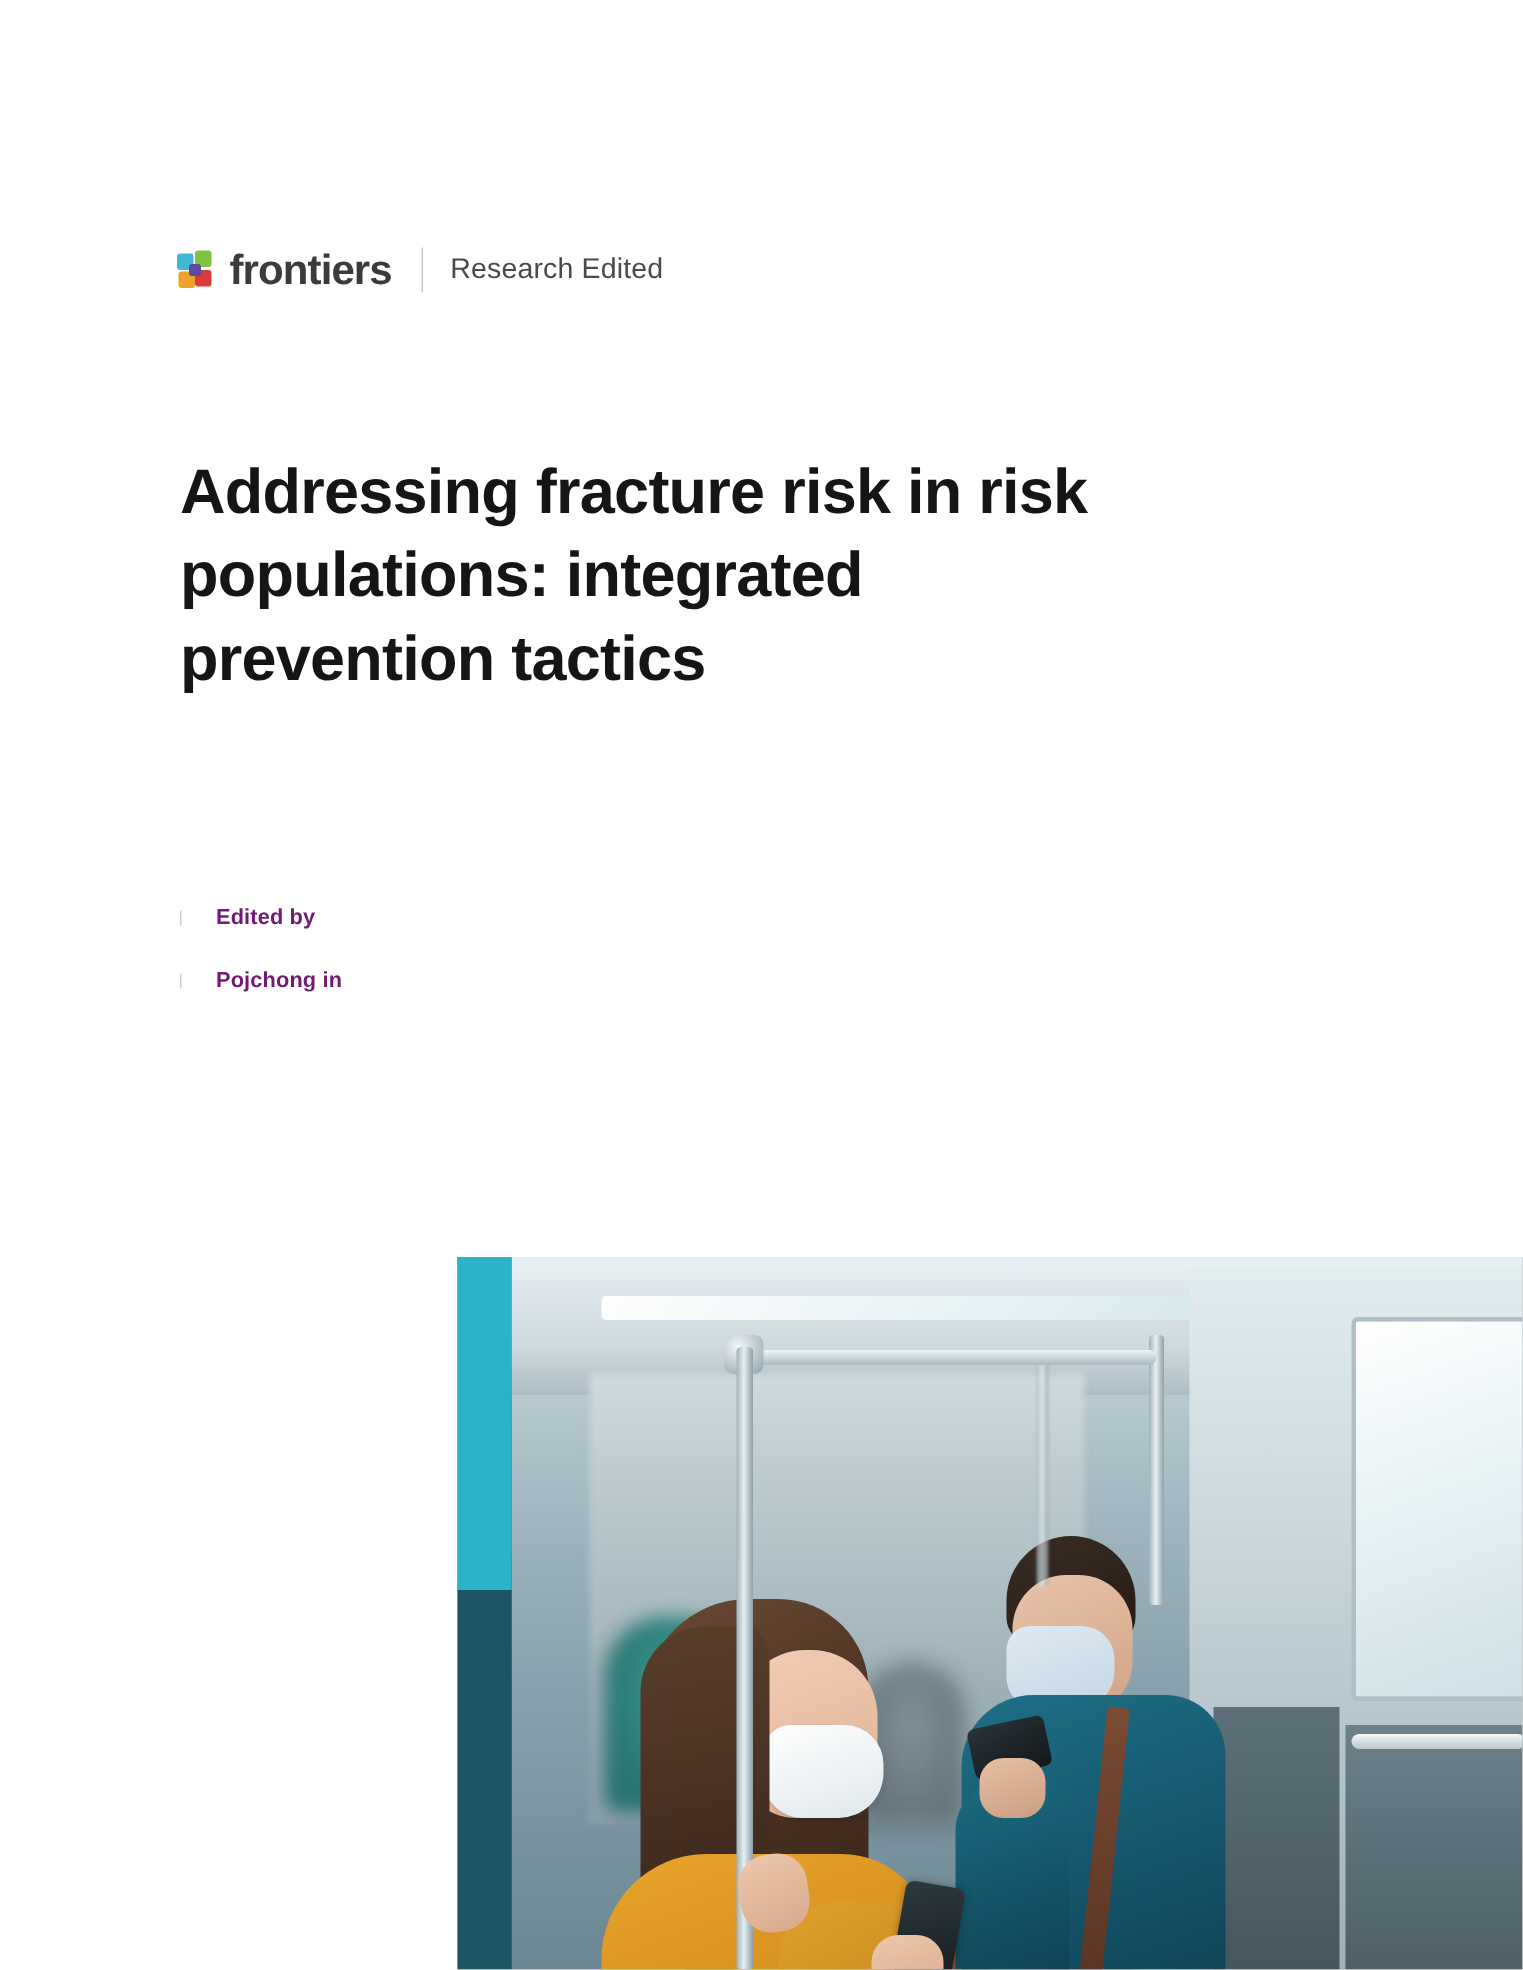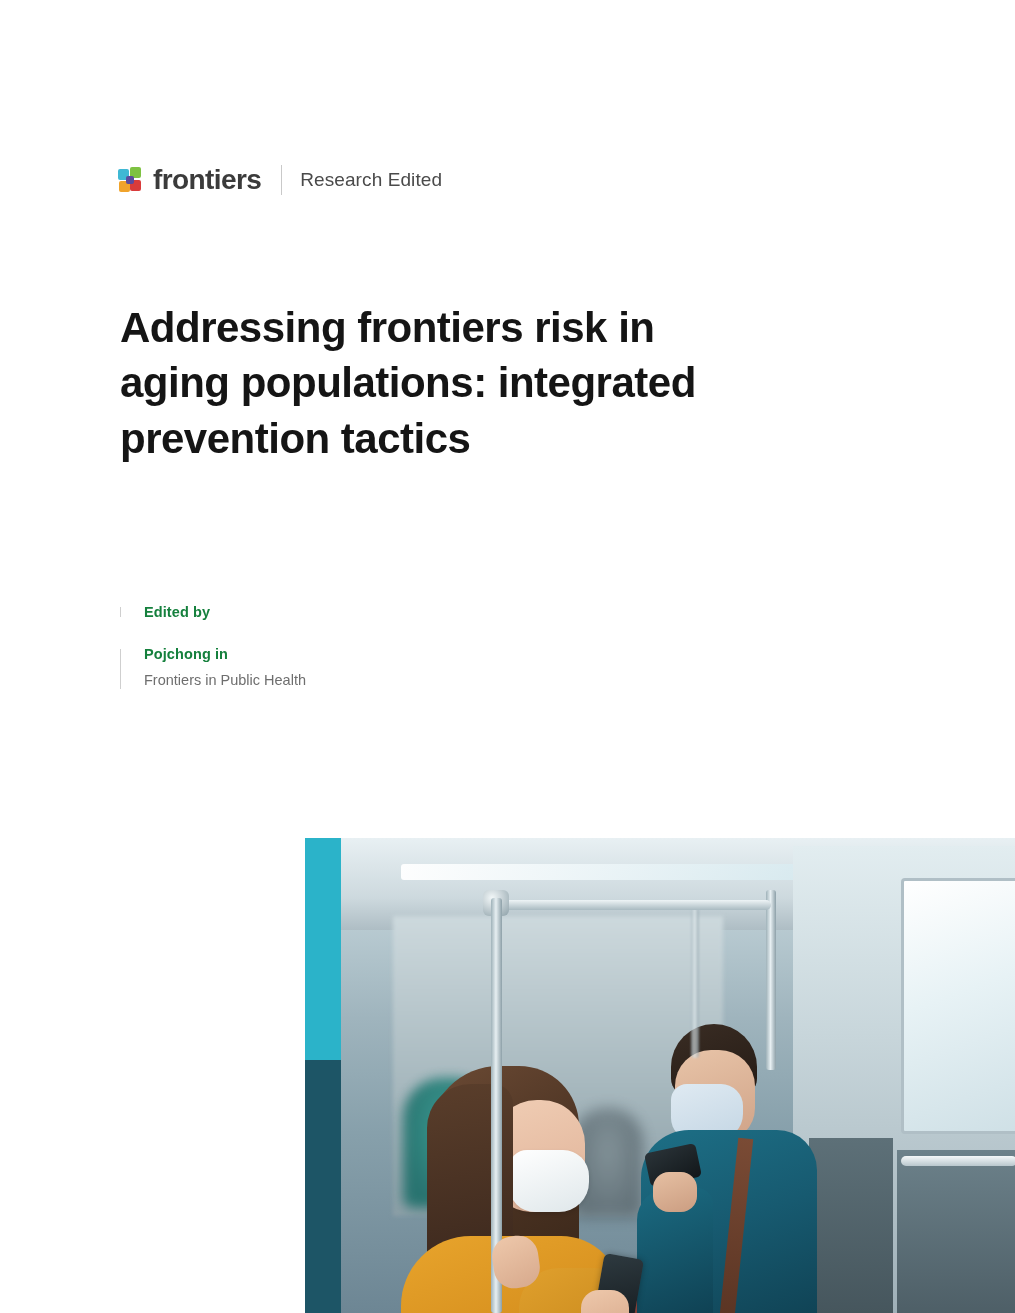--- a/index.html
+++ b/index.html
@@ -93,21 +93,21 @@
     position: absolute;
     left: 0;
     top: 3px;
     bottom: 3px;
     width: 1px;
     background: #cfcfcf;
   }
   .credit-label {
     font-size: 14.5px;
     font-weight: bold;
-    color: #15803d;
+    color: #701a75;
     margin-bottom: 7px;
     letter-spacing: 0.1px;
   }
   .credit-value {
     font-size: 14.5px;
     color: #6e6e6e;
     line-height: 1.62;
   }
 
   
@@ -358,29 +358,28 @@
     <span class="lm2"></span>
     <span class="lm3"></span>
     <span class="lm4"></span>
     <span class="lm5"></span>
   </div>
   <div class="logo-word">frontiers</div>
   <div class="logo-sep"></div>
   <div class="logo-sub">Research Edited</div>
 </div>
 
-<div class="title">Addressing frontiers risk in aging populations: integrated prevention tactics</div>
+<div class="title">Addressing fracture risk in risk populations: integrated prevention tactics</div>
 
 <div class="credits">
   <div class="credit-block">
     <div class="credit-label">Edited by</div>
   </div>
   <div class="credit-block">
     <div class="credit-label">Pojchong in</div>
-    <div class="credit-value">Frontiers in Public Health</div>
   </div>
 </div>
 
 <div class="cover">
   <div class="cover-teal"></div>
   <div class="cover-teal2"></div>
 
   <div class="photo">
     <div class="ph ceiling"></div>
     <div class="ph ceiling-strip"></div>

